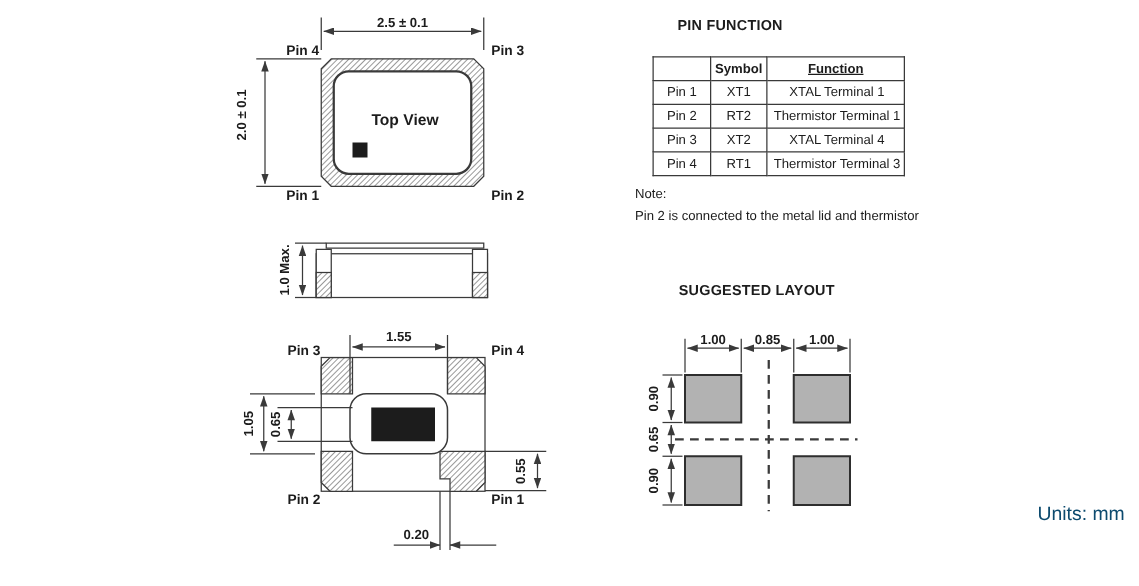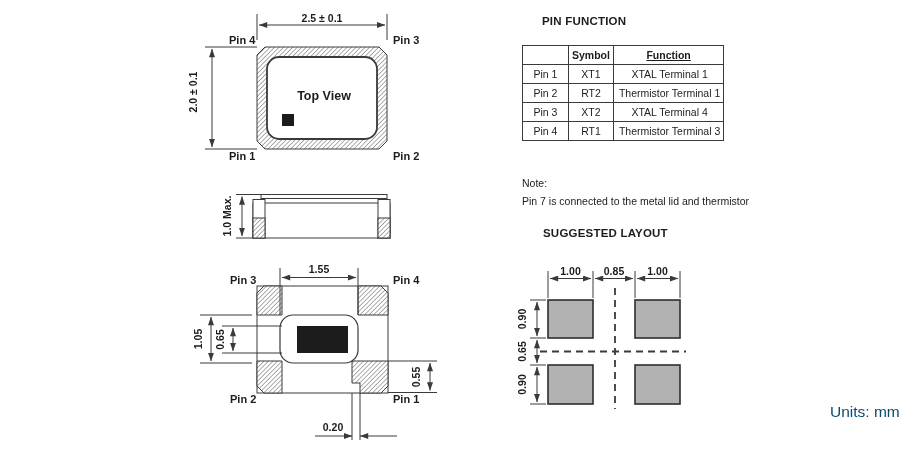--- a/index.html
+++ b/index.html
@@ -12,22 +12,22 @@
   .view-label { font-size:12.5px; font-weight:bold; }
   .section-heading { position:absolute; font-size:11.5px; font-weight:bold; color:#1c1c1c;
                      letter-spacing:.2px; white-space:nowrap;padding-left:24px; }
   .pin-table { position:absolute; left:522px; top:45px; border-collapse:collapse;
                font-size:10.5px; color:#1c1c1c; table-layout:fixed; }
   .pin-table th, .pin-table td { border:1px solid #3a3a3a; height:18px; padding:0 3px;
                text-align:center; overflow:hidden; white-space:nowrap; }
   .pin-table th { font-weight:bold; }
   .col-pin { width:39px; } .col-sym { width:37px; } .col-fun { width:96px;text-decoration:underline; }
   .pin-table td.fn { text-align:center; padding-left:5px; }
-  .note { position:absolute; left:522px; top:149px; font-size:10.5px; color:#1c1c1c;
-          line-height:12.5px;margin-top:28px; }
+  .note { position:absolute; left:508px; top:149px; font-size:10.5px; color:#1c1c1c;
+          line-height:12.5px; }
   .note .note-lines { margin-top:5px; }
   .units { position:absolute; left:830px; top:403px; font-size:15.5px; color:#0c4a6e; }
 </style>
 </head>
 <body>
 
 <div class="screen">
 
   <svg class="drawing" width="911" height="469" viewBox="0 0 911 469">
     <defs>
@@ -203,21 +203,21 @@
       <td>Pin 4</td>
       <td>RT1</td>
       <td class="fn">Thermistor Terminal 3</td>
     </tr>
   </tbody>
     </table>
 
   <div class="note">
     <div>Note:</div>
     <div class="note-lines">
-      <div>Pin 7 is connected to the metal lid and thermistor</div>
+      <div>Pin 2 is connected to the metal lid and thermistor</div>
     </div>
   </div>
 
   <div class="section-heading" style="left:519px; top:227px;">SUGGESTED LAYOUT</div>
 
   <div class="units">Units: mm</div>
 
 </div>
 
 </body></html>

